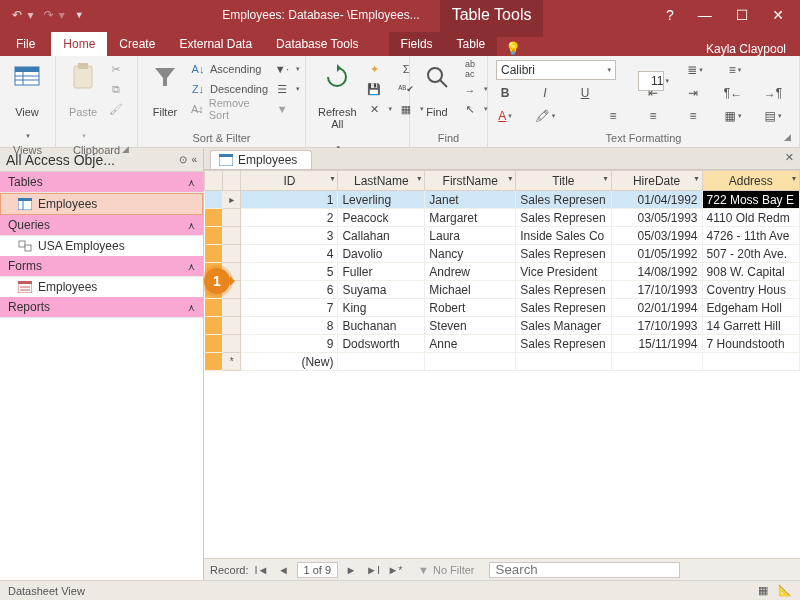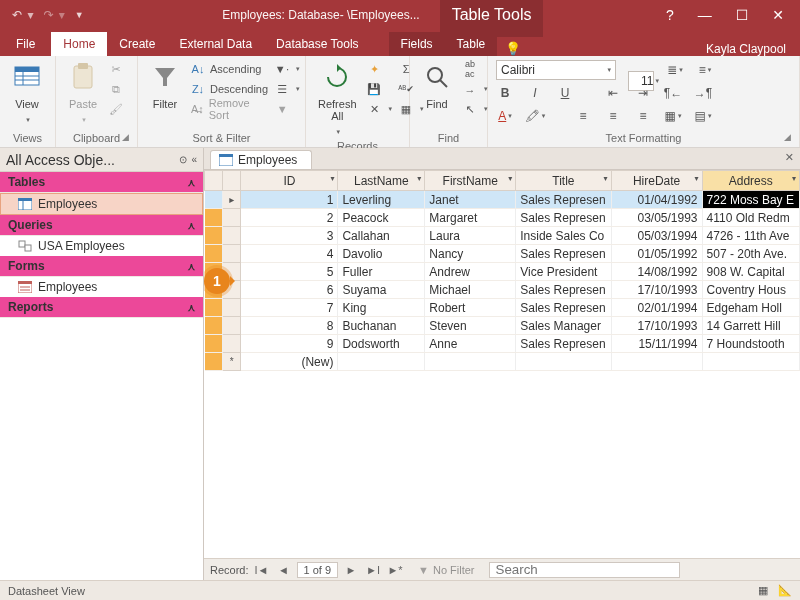--- a/index.html
+++ b/index.html
@@ -19,39 +19,39 @@
   .tab.ctx { background: #8b2e31; }
   .tellme { flex: 1; display: flex; align-items: center; padding: 0 8px; gap: 6px; font-size: 12px; opacity: .95; }
   .tellme .bulb { font-size: 13px; }
   .signin { padding: 0 14px; font-size: 12px; }
 
   .ribbon { height: 92px; background: #f3f3f3; border-bottom: 1px solid #d9d4d0; display: flex; }
   .group { border-right: 1px solid #e4ded9; padding: 4px 8px 0; display: flex; flex-direction: column; }
   .group-body { flex: 1; display: flex; align-items: flex-start; gap: 6px; }
   .group-label { text-align: center; font-size: 11px; color: #6a6a6a; padding: 2px 0 3px; position: relative; }
   .group-label .dlg { position: absolute; right: 0; top: 2px; font-size: 9px; color: #888; }
-  .bigbtn { display: flex; flex-direction: column; align-items: center; gap: 6px; padding: 2px 4px; font-size: 11px; color: #444; }
+  .bigbtn { display: flex; flex-direction: column; align-items: center; gap: 14px; padding: 2px 4px; font-size: 11px; color: #444; }
   .bigbtn .ico { width: 30px; height: 30px; display: flex; align-items: center; justify-content: center; }
   .smallcol { display: flex; flex-direction: column; gap: 2px; font-size: 11px; color: #555; }
   .smallcol .srow { display: flex; align-items: center; gap: 4px; height: 18px; }
   .icbox { width: 16px; height: 16px; display: flex; align-items: center; justify-content: center; }
   .drop { font-size: 7px; color: #666; margin-left: 2px; }
 
   .fontbox, .sizebox { border: 1px solid #c4bdb6; background: #fff; font-size: 12px; height: 20px; }
   .fontbox { width: 120px; padding: 1px 4px; display: flex; align-items: center; justify-content: space-between; }
   .sizebox { width: 16px; padding: 1px 12px; display: flex; align-items: center; justify-content: space-between; margin-top: 21px; }
-  .tf-row { display: flex; align-items: center; gap: 12px; height: 20px; }
+  .tf-row { display: flex; align-items: center; gap: 22px; height: 20px; }
   .tf-btn { width: 18px; height: 18px; display: flex; align-items: center; justify-content: center; color: #555; }
 
   .workspace { display: flex; height: 432px; }
   .navpane { width: 204px; border-right: 1px solid #cfc7c0; background: #fff; display: flex; flex-direction: column; }
   .nav-hdr { height: 24px; background: #ece6e0; border-bottom: 1px solid #d9d0c7; display: flex; align-items: center; justify-content: space-between; padding: 0 6px; font-size: 14px; color: #333; }
   .nav-hdr .nav-title { font-weight: 400; overflow: hidden; text-overflow: ellipsis; white-space: nowrap; }
   .nav-hdr .col-icons { display: flex; gap: 4px; font-size: 10px; color: #555; }
-  .nav-section { padding: 3px 8px; font-size: 12px; color: #333; display: flex; justify-content: space-between; align-items: center; border-bottom: 1px solid #eee8e2; background: #ec4899; font-weight: 700; }
+  .nav-section { padding: 3px 8px; font-size: 12px; color: #333; display: flex; justify-content: space-between; align-items: center; border-bottom: 1px solid #eee8e2; background: #f9a8d4; font-weight: 400; }
   .nav-item { padding: 3px 8px 3px 18px; font-size: 12px; display: flex; align-items: center; gap: 6px; }
   .nav-item.sel { background: #f7d4c6; border: 1px solid #e8a27f; padding-left: 17px; }
   .nav-icon { width: 14px; height: 12px; }
 
   .docarea { flex: 1; display: flex; flex-direction: column; background: #f0ece7; }
   .doctabs { height: 22px; display: flex; align-items: flex-end; background: #e9e3dd; border-bottom: 1px solid #cfc7c0; position: relative; }
   .doctab { background: #fff; border: 1px solid #cfc7c0; border-bottom: none; padding: 2px 14px 2px 8px; font-size: 12px; display: flex; align-items: center; gap: 5px; margin-left: 6px; border-radius: 3px 3px 0 0; }
   .doc-close { position: absolute; right: 6px; top: 3px; font-size: 11px; color: #666; }
 
   .grid-wrap { flex: 1; background: #fff; overflow: hidden; position: relative; }

